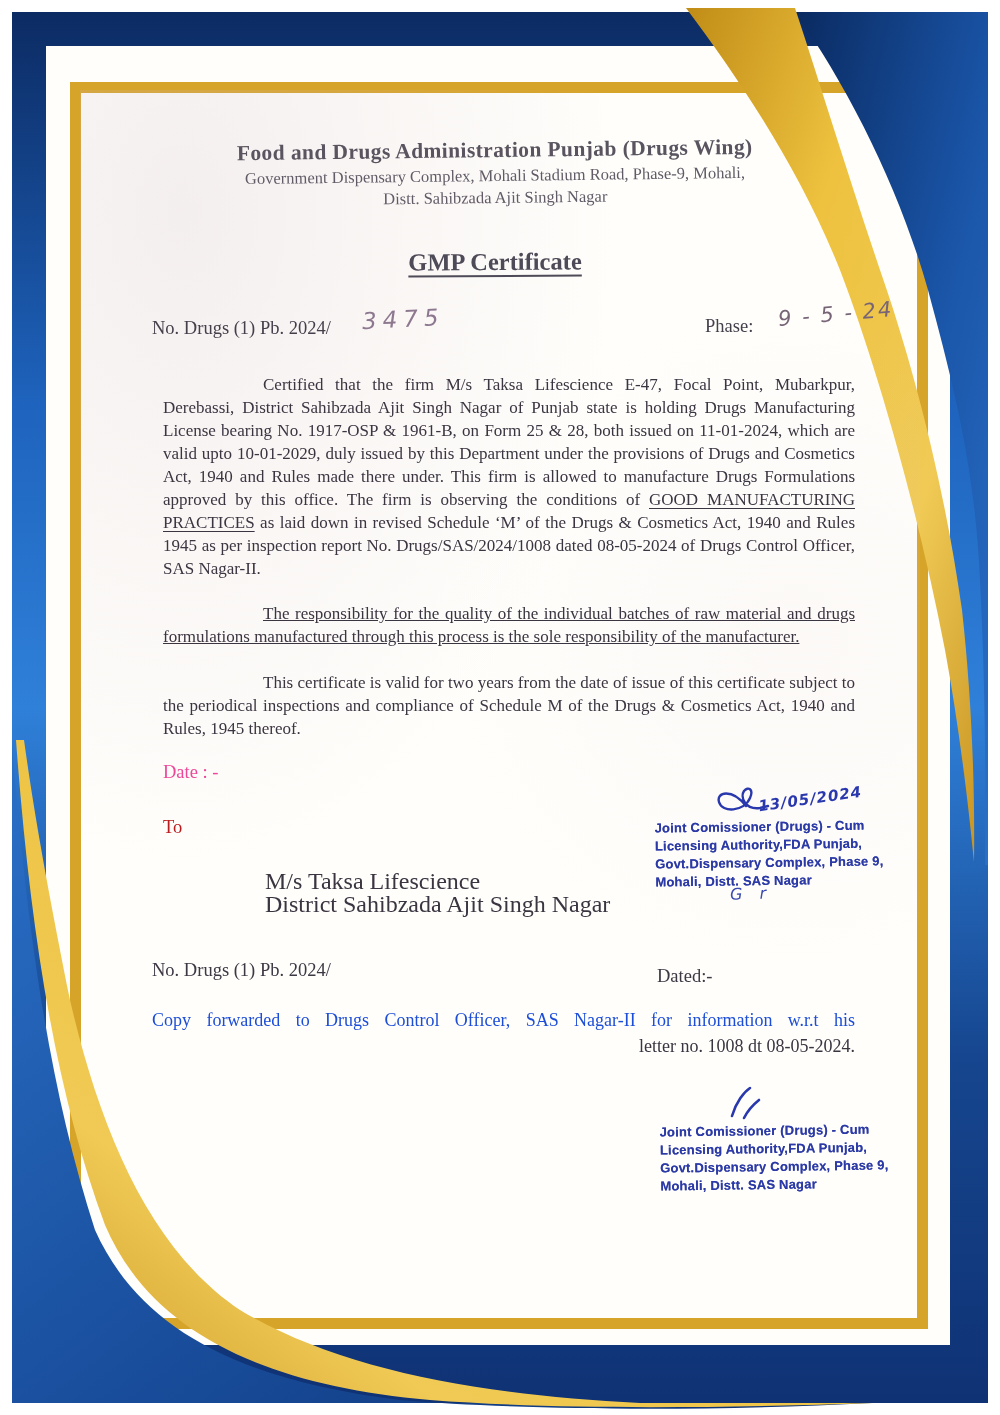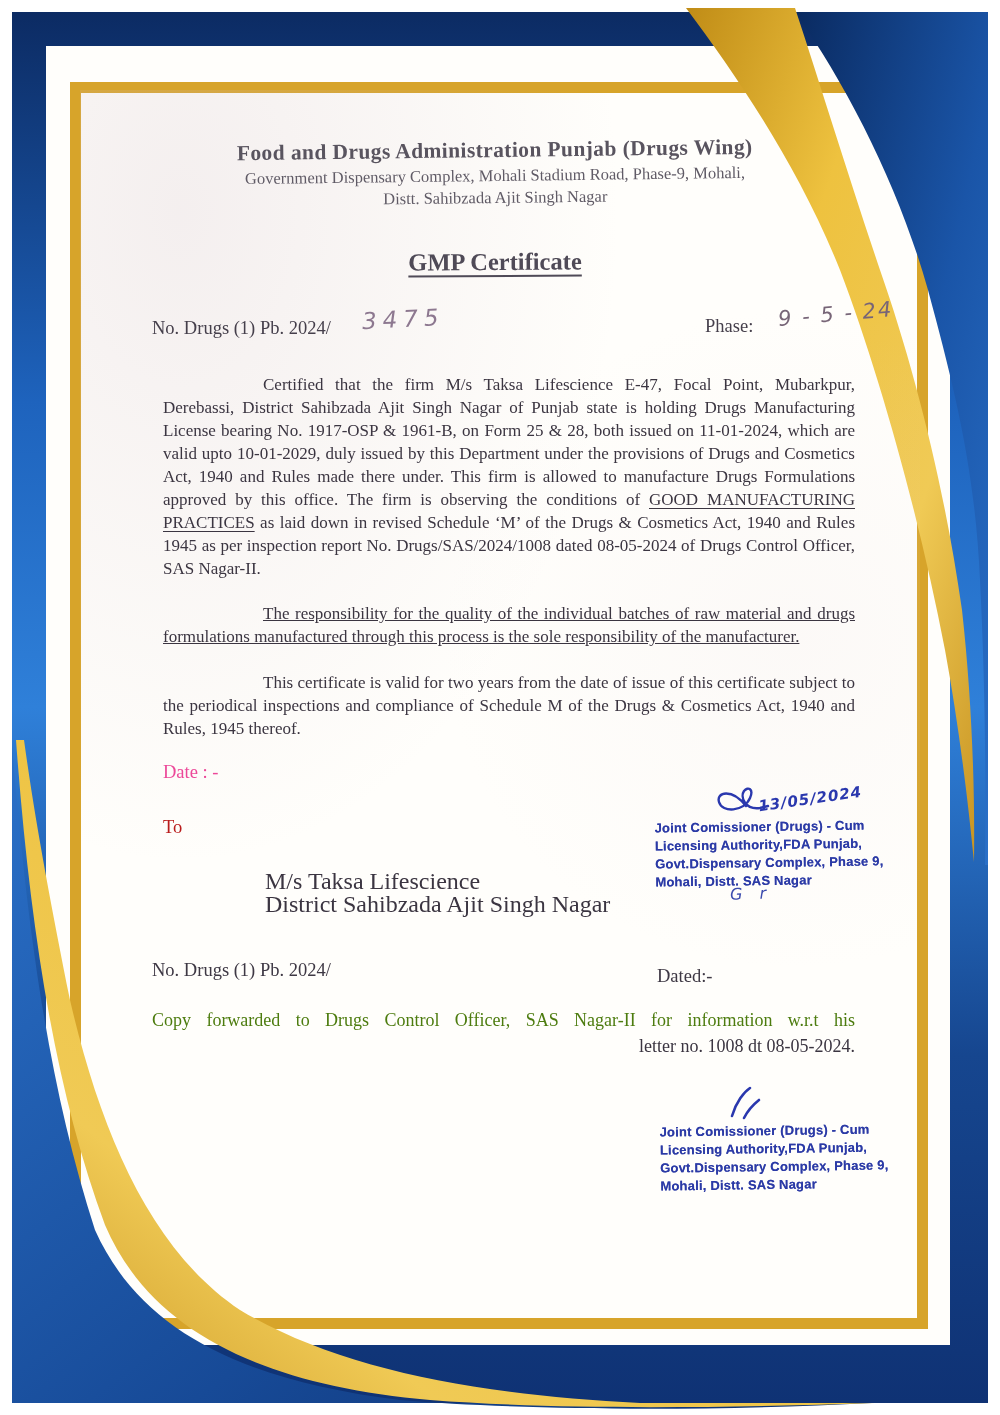--- a/index.html
+++ b/index.html
@@ -34,21 +34,21 @@
   .body-text { font-size:17px; line-height:23px; color:#3b3541; text-align:justify; }
   .p1 { left:163px; top:373px; width:692px; text-indent:100px; }
   .p2 { left:163px; top:602px; width:692px; text-indent:100px;text-decoration:underline; }
   .p3 { left:163px; top:671px; width:692px; text-indent:100px; }
   .ul { text-decoration:underline; text-underline-offset:3px; }
   .date-line { left:163px; top:762px; font-size:18.5px; color:#ec4899; }
   .to-line { left:163px; top:817px; font-size:18.5px; color:#b91c1c; }
   .addr { left:265px; top:870px; font-size:24px; line-height:23px; color:#3b3541; }
   .ref2-no { left:152px; top:960px; font-size:18.5px; color:#3e3844; }
   .ref2-dated { left:633px; top:966px; font-size:18.5px; color:#3e3844;margin-left:24px; }
-  .copy1 { left:152px; top:1010px; width:703px; font-size:18px; color:#4d7c0f;
+  .copy1 { left:152px; top:1010px; width:703px; font-size:18px; color:#1d4ed8;
     text-align:justify; text-align-last:justify; }
   .copy2 { left:152px; top:1036px; width:703px; font-size:18px; color:#3b3541;text-align:right; }
   .stamp { width:230px; font:700 13px/18px "Liberation Sans", sans-serif;
     color:#2b3aa6; letter-spacing:0.2px; transform:rotate(-0.8deg);
     text-shadow:0 0 0.5px rgba(43,58,166,0.75); }
   .stamp1 { left:655px; top:818px; }
   .stamp2 { left:660px; top:1122px; }
   .sig1 { left:712px; top:782px; width:180px; height:40px; }
   .sig1-date { left:758px; top:790px; font-size:15px; font-weight:bold;
     color:#2a38ae; transform:rotate(-8deg); letter-spacing:1px; }

